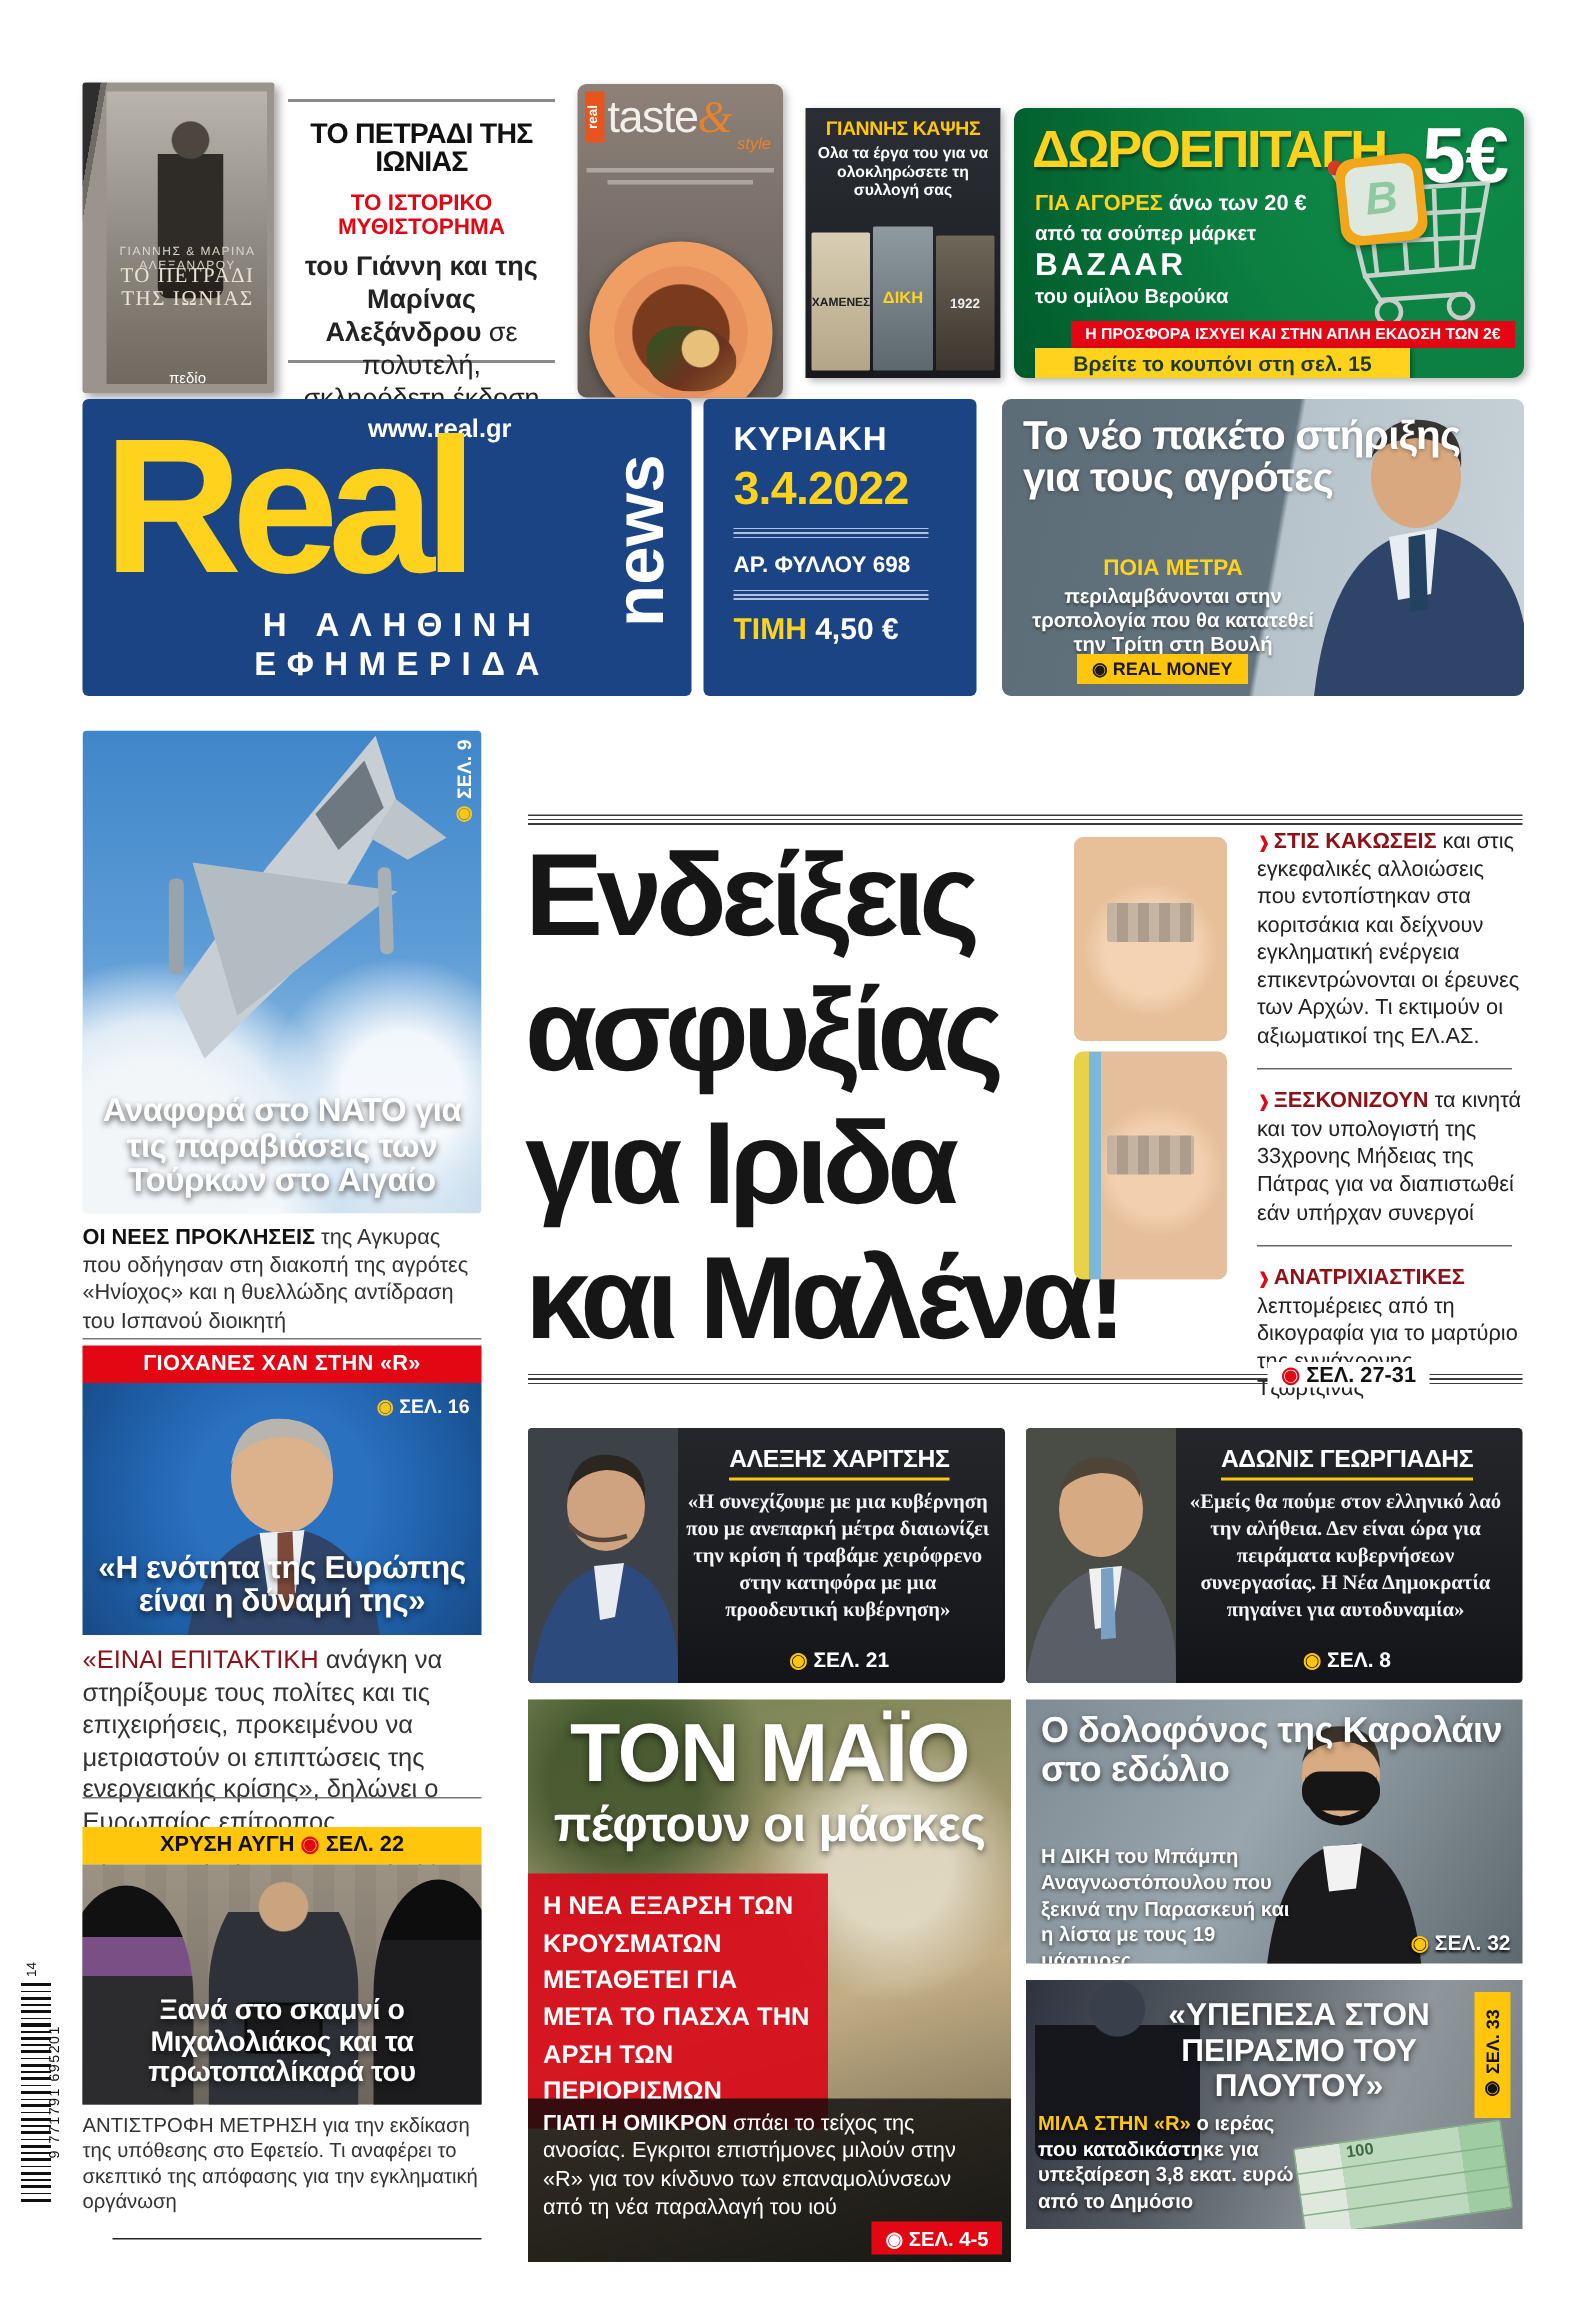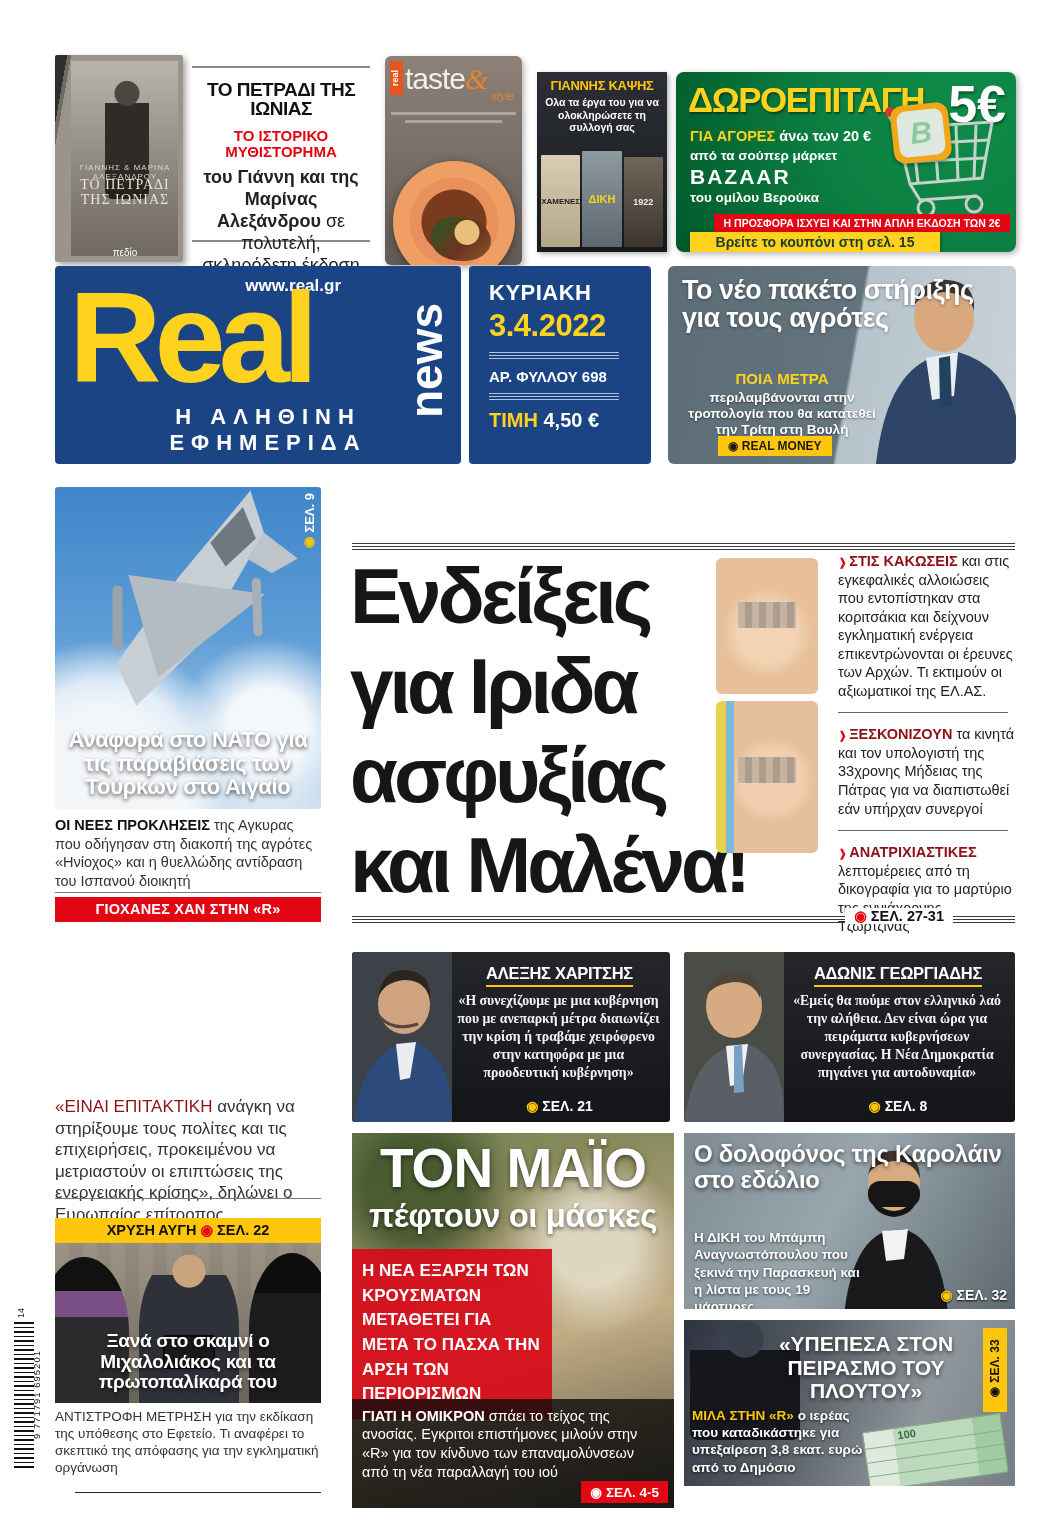--- a/index.html
+++ b/index.html
@@ -275,22 +275,22 @@
     <div class="agro-title">Το νέο πακέτο στήριξης για τους αγρότες</div>
     <div class="agro-kick">ΠΟΙΑ ΜΕΤΡΑ</div>
     <div class="agro-body">περιλαμβάνονται στην τροπολογία που θα κατατεθεί την Τρίτη στη Βουλή</div>
     <div class="agro-badge"><span class="ic">◉</span> <span>REAL MONEY</span></div>
   </div>
 
   <div class="abs banner-rule"></div>
 
   <div class="abs headline">
     <div>Ενδείξεις</div>
+    <div>ασφυξίας</div>
     <div>για Ιριδα</div>
-    <div>ασφυξίας</div>
     <div>και Μαλένα!</div>
   </div>
 
   <div class="abs babies">
     <div class="baby baby1">
         <div class="blur"></div>
       </div>
     <div class="baby baby2">
         <div class="blur"></div>
       </div>
@@ -351,20 +351,31 @@
         <rect x="188" y="70" width="9" height="58" rx="4" fill="#a7b0b7" transform="rotate(-20 192 99)"></rect>
       </g>
     </svg>
     <div class="vpage"><span class="ic">◉</span> <span>ΣΕΛ. 9</span></div>
     <div class="photo-cap">Αναφορά στο ΝΑΤΟ για τις παραβιάσεις των Τούρκων στο Αιγαίο</div>
   </div>
   <div class="abs lc-text"><span class="lead">ΟΙ ΝΕΕΣ ΠΡΟΚΛΗΣΕΙΣ</span><span> της Αγκυρας που οδήγησαν στη διακοπή της αγρότες «Ηνίοχος» και η θυελλώδης αντίδραση του Ισπανού διοικητή</span></div>
   <div class="abs lc-div d1"></div>
 
   <div class="abs redbar">ΓΙΟΧΑΝΕΣ ΧΑΝ ΣΤΗΝ «R»</div>
+  <div class="abs hahn">
+    <svg viewBox="0 0 266 168" width="266" height="168" style="position:absolute;left:0;top:0">
+      <ellipse cx="133" cy="62" rx="34" ry="38" fill="#dcb28c"></ellipse>
+      <path d="M99 54 Q104 22 134 24 Q166 26 166 56 Q158 36 132 36 Q108 38 99 54Z" fill="#b9b4ad"></path>
+      <path d="M70 168 Q80 112 120 100 L146 98 Q192 110 198 168 Z" fill="#2e4468"></path>
+      <path d="M118 100 L148 98 L142 140 L124 142 Z" fill="#edf0f3"></path>
+      <path d="M130 100 L140 99 L142 150 L130 151 Z" fill="#7c4a3a"></path>
+    </svg>
+    <div class="vpage" style="writing-mode:horizontal-tb;transform:none;right:8px;top:8px"><span class="ic">◉</span> <span>ΣΕΛ. 16</span></div>
+    <div class="photo-cap hahn-cap">«Η ενότητα της Ευρώπης είναι η δύναμή της»</div>
+  </div>
   <div class="abs lc-text2"><span class="lead" style="color:#8d1117">«ΕΙΝΑΙ ΕΠΙΤΑΚΤΙΚΗ</span><span> ανάγκη να στηρίξουμε τους πολίτες και τις επιχειρήσεις, προκειμένου να μετριαστούν οι επιπτώσεις της ενεργειακής κρίσης», δηλώνει ο Ευρωπαίος επίτροπος Προϋπολογισμού και Διοίκησης</span></div>
   <div class="abs lc-div d2"></div>
 
   <div class="abs gdbar"><span>ΧΡΥΣΗ ΑΥΓΗ</span> <span class="ic">◉</span> <span>ΣΕΛ. 22</span></div>
   <div class="abs gd">
     <div class="fig gd-f1"></div>
     <div class="fig gd-f2"></div>
     <div class="gd-case"></div>
     <div class="fig gd-f3"></div>
     <div class="photo-cap gd-cap">Ξανά στο σκαμνί ο Μιχαλολιάκος και τα πρωτοπαλίκαρά του</div>

